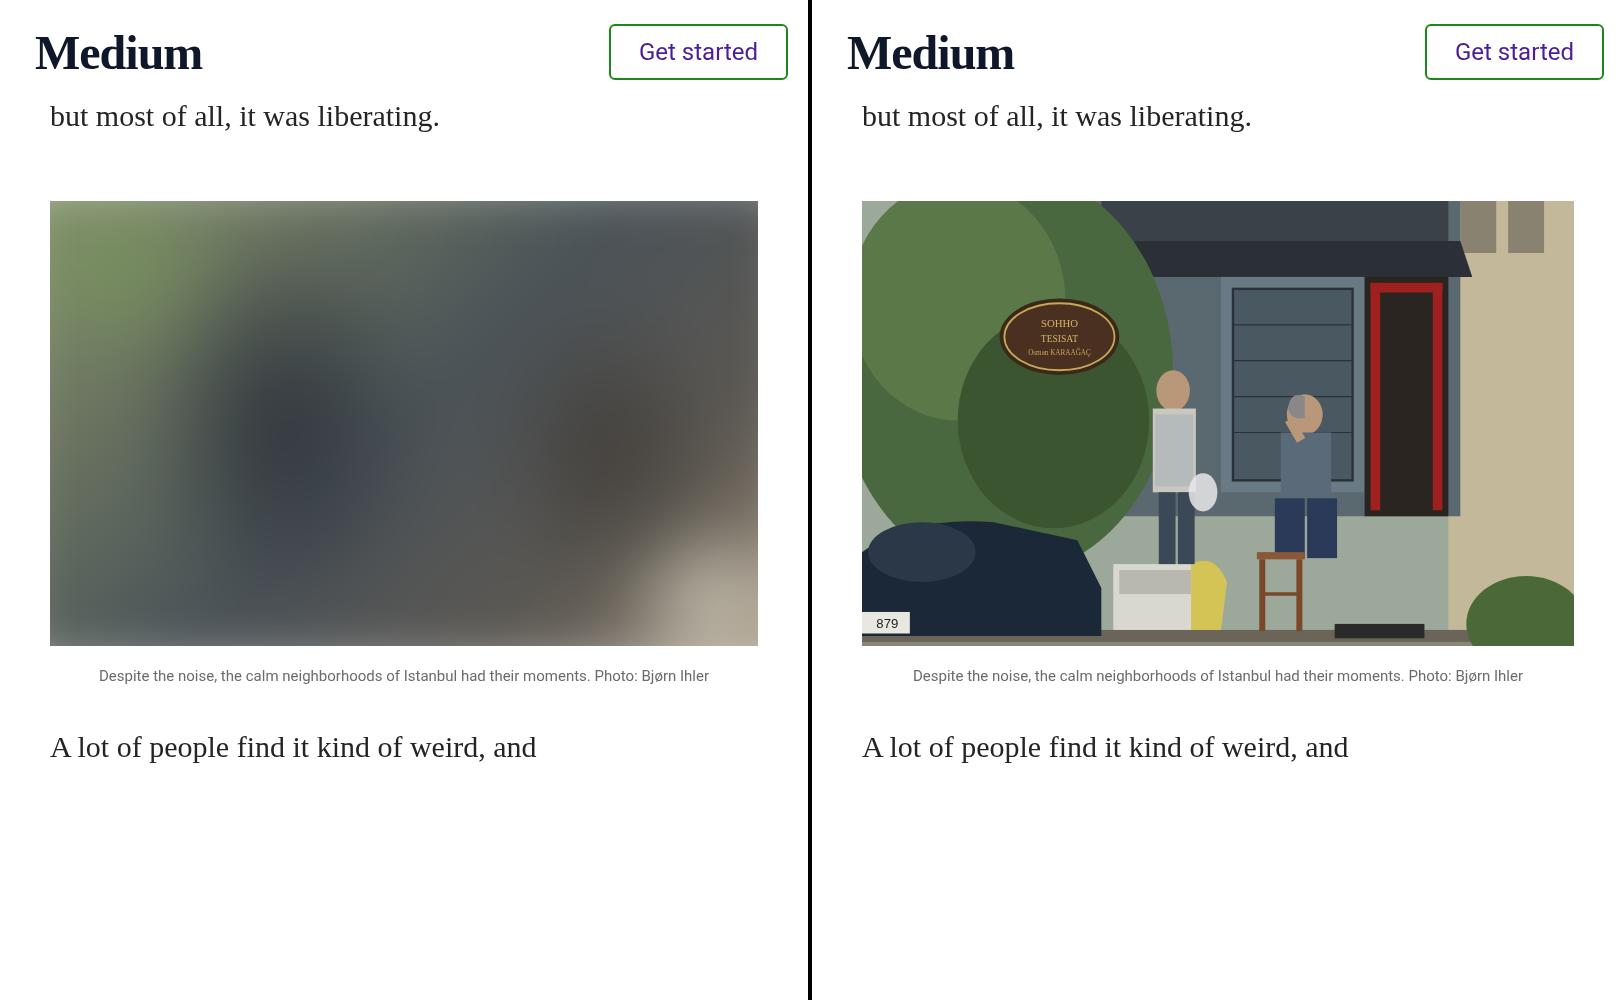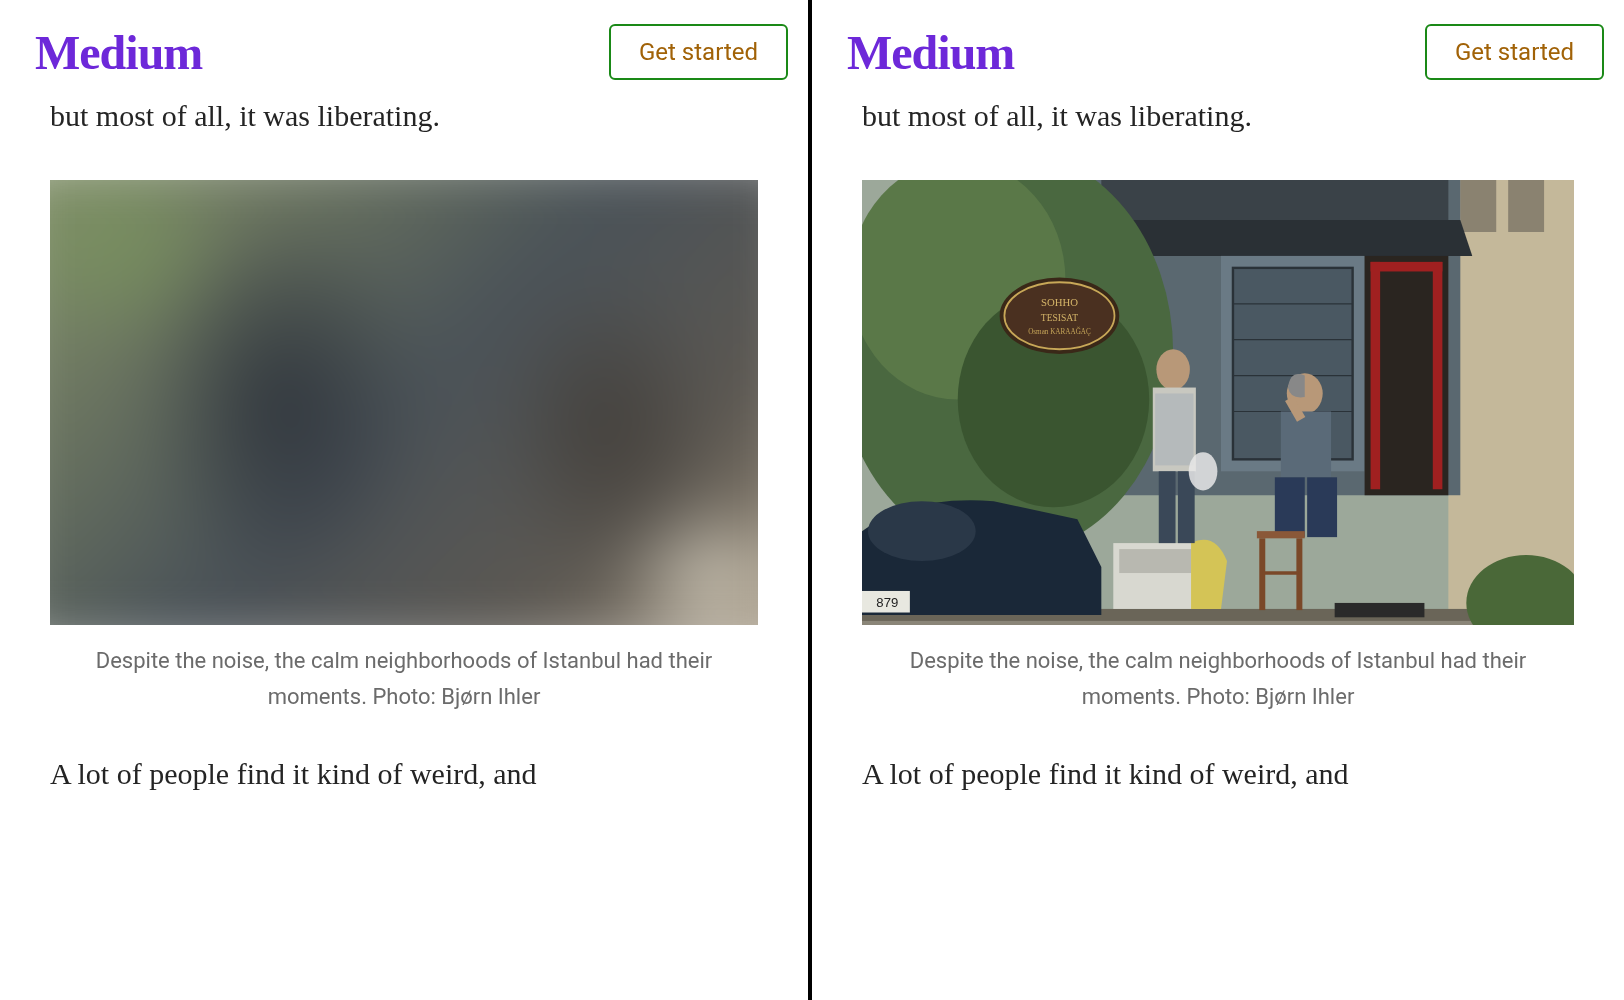--- a/index.html
+++ b/index.html
@@ -34,46 +34,46 @@
       justify-content: space-between;
       background: #fff;
       height: 80px;
       z-index: 10;
     }
     .logo {
       font-family: Georgia, "Times New Roman", serif;
       font-weight: 700;
       font-size: 48px;
       letter-spacing: -1px;
-      color: #6d28d9;
+      color: #0f172a;
     }
     .get-started-btn {
       border: 2px solid #1a8917;
       background: #fff;
-      color: #a16207;
+      color: #4c1d95;
       border-radius: 6px;
       font-size: 24px;
       padding: 12px 28px;
       cursor: pointer;
       font-family: inherit;
     }
     .content {
       padding-top: 0;
     }
     .article-text {
       font-family: Georgia, "Times New Roman", serif;
       font-size: 30px;
       line-height: 1.55;
       color: #242424;
     }
     .article-text-top {
       margin-top: 0;
     }
     .figure {
-      margin-top: 40px;
+      margin-top: 61px;
     }
     .image-wrap {
       width: 100%;
       height: 445px;
       overflow: hidden;
       position: relative;
     }
     .image-blurred {
       width: 100%;
       height: 100%;
@@ -90,21 +90,21 @@
         radial-gradient(ellipse 120px 100px at 88% 85%, rgba(230,225,210,0.8) 0%, transparent 70%),
         linear-gradient(135deg, #8a9870 0%, #6b7560 25%, #4a5258 50%, #5c5852 75%, #a89880 100%);
     }
     .street-scene {
       width: 100%;
       height: 100%;
       display: block;
     }
     .caption {
       font-family: -apple-system, BlinkMacSystemFont, "Segoe UI", Roboto, sans-serif;
-      font-size: 22px;
+      font-size: 15px;
       color: #6b6b6b;
       text-align: center;
       line-height: 1.65;
       margin-top: 18px;
       padding: 0 10px;
     }
     .article-text-bottom {
       margin-top: 36px;
     }
   </style>

